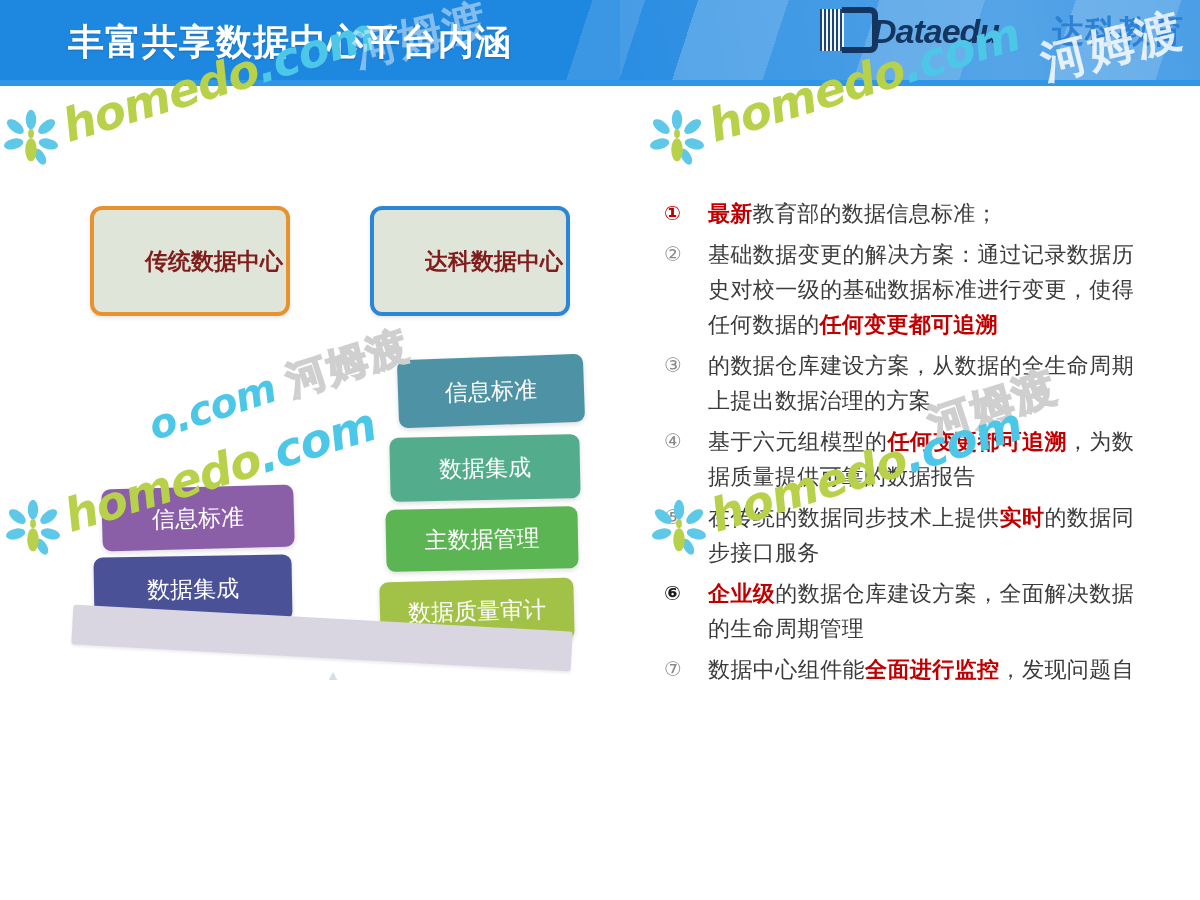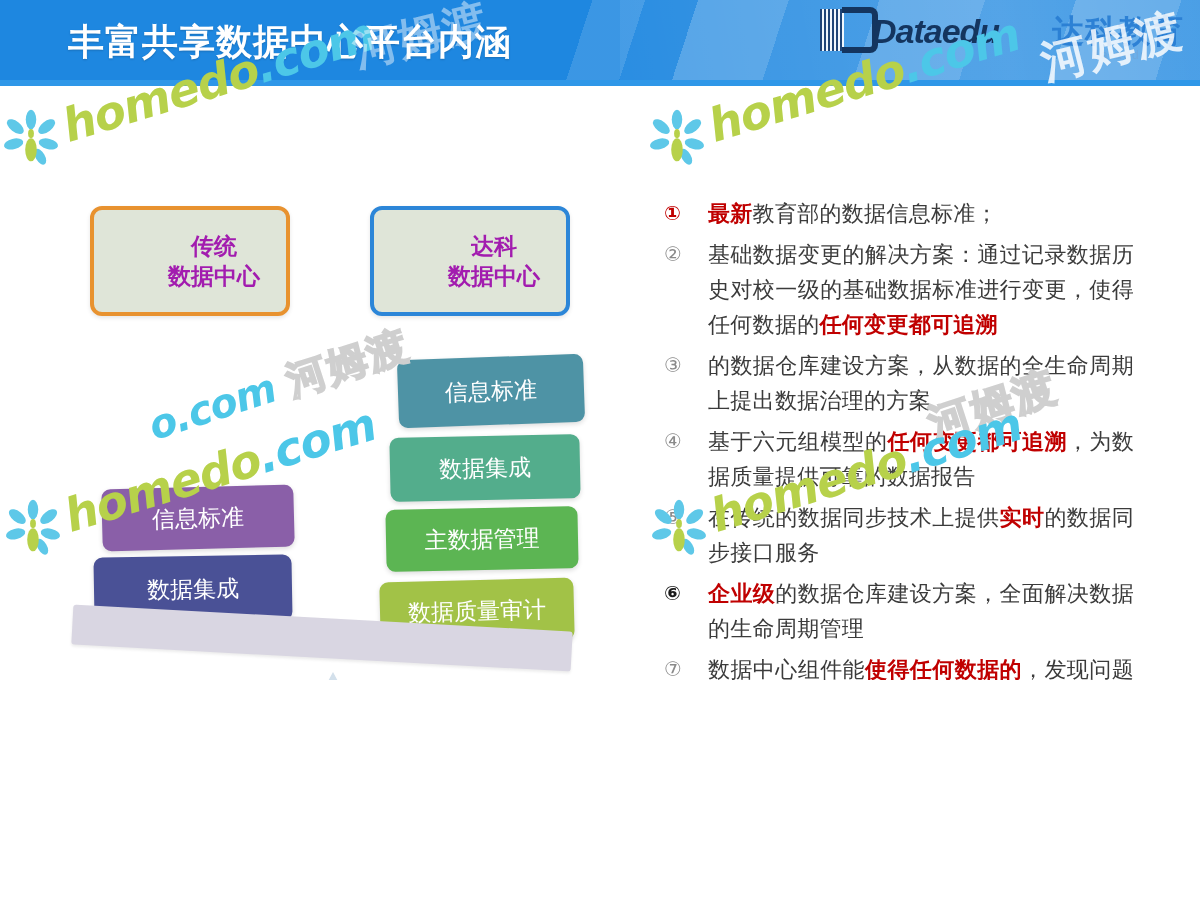--- a/index.html
+++ b/index.html
@@ -83,23 +83,23 @@
     position: absolute; left: 272px; top: 44px;
     font-size: 12px; color: #6fa8dd; letter-spacing: 2px;
   }
 
   
   .top-box {
     position: absolute;
     width: 200px; height: 110px;
     background: #dfe5d8;
     border-radius: 12px;
-    display: flex; flex-direction: column;
+    display: flex; flex-direction: row;
     align-items: center; justify-content: center;
-    font-size: 23px; font-weight: bold; color: #a21caf;
+    font-size: 23px; font-weight: bold; color: #7f1d1d;
     line-height: 1.32;
     box-shadow: 0 2px 4px rgba(0,0,0,.10);
     padding-left: 48px;
   }
   #box-traditional { left: 90px; top: 206px; border: 4px solid #e8922f; }
   #box-dataedu    { left: 370px; top: 206px; border: 4px solid #2c86d8; align-items: center; }
 
   
   #beam {
     position: absolute; left: 72px; top: 618px;
@@ -248,21 +248,21 @@
       <div class="li">
         <div class="li-num">⑤</div>
         <div class="li-text">在传统的数据同步技术上提供<b>实时</b>的数据同步接口服务</div>
       </div>
       <div class="li">
         <div class="li-num accent-dark">⑥</div>
         <div class="li-text"><b>企业级</b>的数据仓库建设方案，全面解决数据的生命周期管理</div>
       </div>
       <div class="li">
         <div class="li-num">⑦</div>
-        <div class="li-text">数据中心组件能<b>使得任何数据的</b>，发现问题自动重启，减少管理员干预</div>
+        <div class="li-text">数据中心组件能<b>全面进行监控</b>，发现问题自动重启，减少管理员干预</div>
       </div>
     </div>
 
   <div class="wm" style="left:2px; top:96px;">
     <div style="position:relative; width:420px; height:80px;">
       <svg class="wm-flower" style="left:0; top:12px;" viewBox="0 0 100 100">
         <g fill="#5ec8e8">
           <ellipse cx="50" cy="20" rx="9" ry="17"></ellipse>
             <ellipse cx="77" cy="32" rx="9" ry="17" transform="rotate(52 77 32)"></ellipse>
           <ellipse cx="80" cy="62" rx="9" ry="17" transform="rotate(104 80 62)"></ellipse>

